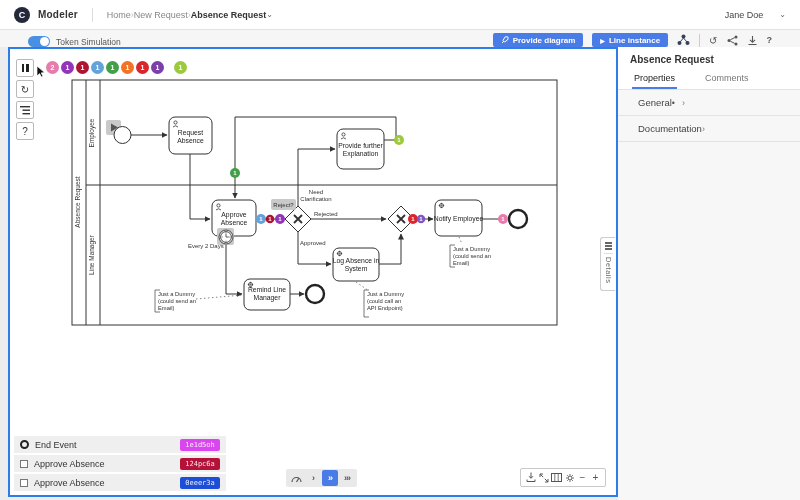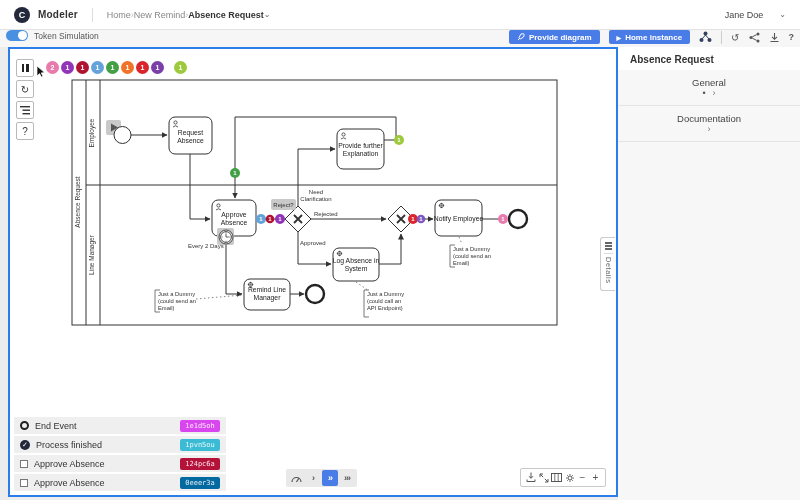--- a/index.html
+++ b/index.html
@@ -14,22 +14,22 @@
     align-items:center; justify-content:center; color:#fff; font-size:9px; font-weight:bold; }
   .app-name { font-size:10px; font-weight:bold; color:#333; letter-spacing:.2px; }
   .hdr-divider { width:1px; height:14px; background:#ddd; margin:0 6px; }
   .breadcrumb { display:flex; align-items:center; font-size:9px; color:#888; }
   .breadcrumb .sep { color:#bbb; font-size:9px; }
   .breadcrumb .current { color:#333; font-weight:bold; }
   .caret { font-size:8px; color:#666; }
   .user-menu { font-size:9px; color:#444; display:flex; align-items:center; gap:16px; cursor:pointer; }
 
   
-  .toolbar { height:17px; background:#f6f6f6; display:flex; align-items:flex-start;
-    justify-content:space-between; padding:0 6px; }
+  .toolbar { height:17px; background:#f6f6f6; display:flex; align-items:flex-end;
+    justify-content:space-between; padding:0 28px; }
   .toggle-wrap { display:flex; align-items:center; gap:6px; }
   .toggle { width:22px; height:11px; border-radius:6px; background:#4a90e2; position:relative; cursor:pointer; }
   .toggle .knob { position:absolute; right:1px; top:1px; width:9px; height:9px; border-radius:50%; background:#fff; }
   .toggle-label { font-size:8.5px; color:#555; }
   .toolbar-right { display:flex; align-items:center; gap:9px; }
   .btn-blue { height:14px; background:#4a7ce8; color:#fff; border:none; border-radius:2px;
     font-size:8px; font-weight:bold; display:flex; align-items:center; gap:4px; padding:0 8px;
     font-family:"Liberation Sans",sans-serif; cursor:pointer; }
   .tb-icon { color:#555; font-size:10px; display:flex; align-items:center; cursor:pointer; }
   .v-divider { width:1px; height:13px; background:#ccc; }
@@ -89,41 +89,41 @@
 
   
   .panel { width:182px; background:#f7f7f7; height:453px; }
   .panel-title { background:#fff; padding:7px 12px 5px; font-size:10px; font-weight:bold; color:#333; }
   .panel-tabs { background:#fff; display:flex; gap:26px; padding:0 14px; border-bottom:1px solid #e3e3e3; }
   .ptab { font-size:9px; color:#777; padding:3px 2px 4px; cursor:pointer; }
   .ptab.active { color:#222; border-bottom:2px solid #4a7ce8; }
   .panel-section { background:#efefef; border-bottom:1px solid #ddd; padding:7px 12px;
     display:flex; align-items:center; gap:9px; }
   .panel-section-label { font-size:8.5px; font-weight:bold; color:#444; letter-spacing:.4px; }
-  .prow { display:flex; align-items:center; justify-content:center; padding:7px 20px;
-    border-bottom:1px solid #e4e4e4; cursor:pointer;flex-direction:column; }
+  .prow { display:flex; align-items:center; justify-content:flex-start; padding:7px 20px;
+    border-bottom:1px solid #e4e4e4; cursor:pointer; }
   .prow-label { font-size:9.5px; color:#444; }
   .prow-right { display:flex; align-items:center; gap:7px; color:#555; }
   .prow .dot { font-size:9px; }
   .prow .chev { font-size:9px; color:#777; }
 </style>
 </head>
 <body>
 
 <div class="app">
 
   <div class="header">
     <div class="header-left">
       <div class="logo">C</div>
       <span class="app-name">Modeler</span>
       <span class="hdr-divider"></span>
       <div class="breadcrumb">
         <span>Home</span>
         <span class="sep">›</span>
-        <span>New Remind</span>
+        <span>New Request</span>
         <span class="sep">›</span>
         <span class="current">Absence Request</span>
         <span class="caret">⌄</span>
       </div>
     </div>
     <div class="user-menu">
       <span>Jane Doe</span>
       <span class="caret">⌄</span>
     </div>
   </div>
@@ -137,21 +137,21 @@
     </div>
     <div class="toolbar-right">
       <button class="btn-blue">
         <svg width="8" height="8" viewBox="0 0 8 8">
             <path d="M1 7 L3 5 M4 1 C5.5 0.5 7 1 7 1 C7 1 7.3 2.6 6.5 4 L3.5 6 L2 4.5 Z" fill="none" stroke="#fff" stroke-width="1"></path>
           </svg>
         <span>Provide diagram</span>
       </button>
       <button class="btn-blue">
         <span style="font-size:6px">▶</span>
-        <span>Home instance</span>
+        <span>Line instance</span>
       </button>
       <span class="tb-icon">
         <svg width="13" height="12" viewBox="0 0 13 12">
             <circle cx="6.5" cy="2.5" r="2" fill="#33415c"></circle>
             <circle cx="2.5" cy="9" r="2" fill="#33415c"></circle>
             <circle cx="10.5" cy="9" r="2" fill="#33415c"></circle>
             <path d="M6.5 4 L3 8 M6.5 4 L10 8" stroke="#33415c" stroke-width="1"></path>
           </svg>
       </span>
       <span class="v-divider"></span>
@@ -389,33 +389,28 @@
         <span class="ptoken gap" style="background: rgb(157, 201, 60);">1</span>
       </div>
 
       <div class="log-panel">
         <div class="log-row">
           <span class="li-endevent"></span>
           <span class="log-label">End Event</span>
           <span class="log-badge" style="background: #d946ef; margin-left: 21px;">1e1d5oh</span>
         </div>
         <div class="log-row">
-          <span class="li-check">✓</span>
-          <span class="log-label">Process finished</span>
-          <span class="log-badge" style="background: rgb(59, 188, 212);">1pvn5ou</span>
-        </div>
-        <div class="log-row">
           <span class="li-box"></span>
           <span class="log-label">Approve Absence</span>
           <span class="log-badge" style="background: rgb(181, 18, 58); margin-left: 28px;">124pc6a</span>
         </div>
         <div class="log-row">
           <span class="li-box"></span>
           <span class="log-label">Approve Absence</span>
-          <span class="log-badge" style="background: #0369a1;">0eeer3a</span>
+          <span class="log-badge" style="background: #1d4ed8;">0eeer3a</span>
         </div>
       </div>
 
       <div class="speed">
         <span class="speed-cell">
           <svg width="11" height="9" viewBox="0 0 11 9">
               <path d="M1 8 A4.5 4.5 0 0 1 10 8" fill="none" stroke="#555" stroke-width="1.2"></path>
               <path d="M5.5 8 L8 4" stroke="#555" stroke-width="1.2"></path>
             </svg>
         </span>
@@ -457,20 +452,24 @@
             <i></i>
             <i></i>
           </span>
         <span class="dsep"></span>
         <span class="details-label">Details</span>
       </div>
     </div>
 
     <aside class="panel">
       <div class="panel-title">Absence Request</div>
+      <div class="panel-tabs">
+        <span class="ptab active">Properties</span>
+        <span class="ptab">Comments</span>
+      </div>
       <div class="prow">
         <span class="prow-label">General</span>
         <span class="prow-right">
           <span class="dot">•</span>
           <span class="chev">›</span>
         </span>
       </div>
       <div class="prow">
         <span class="prow-label">Documentation</span>
         <span class="prow-right">

